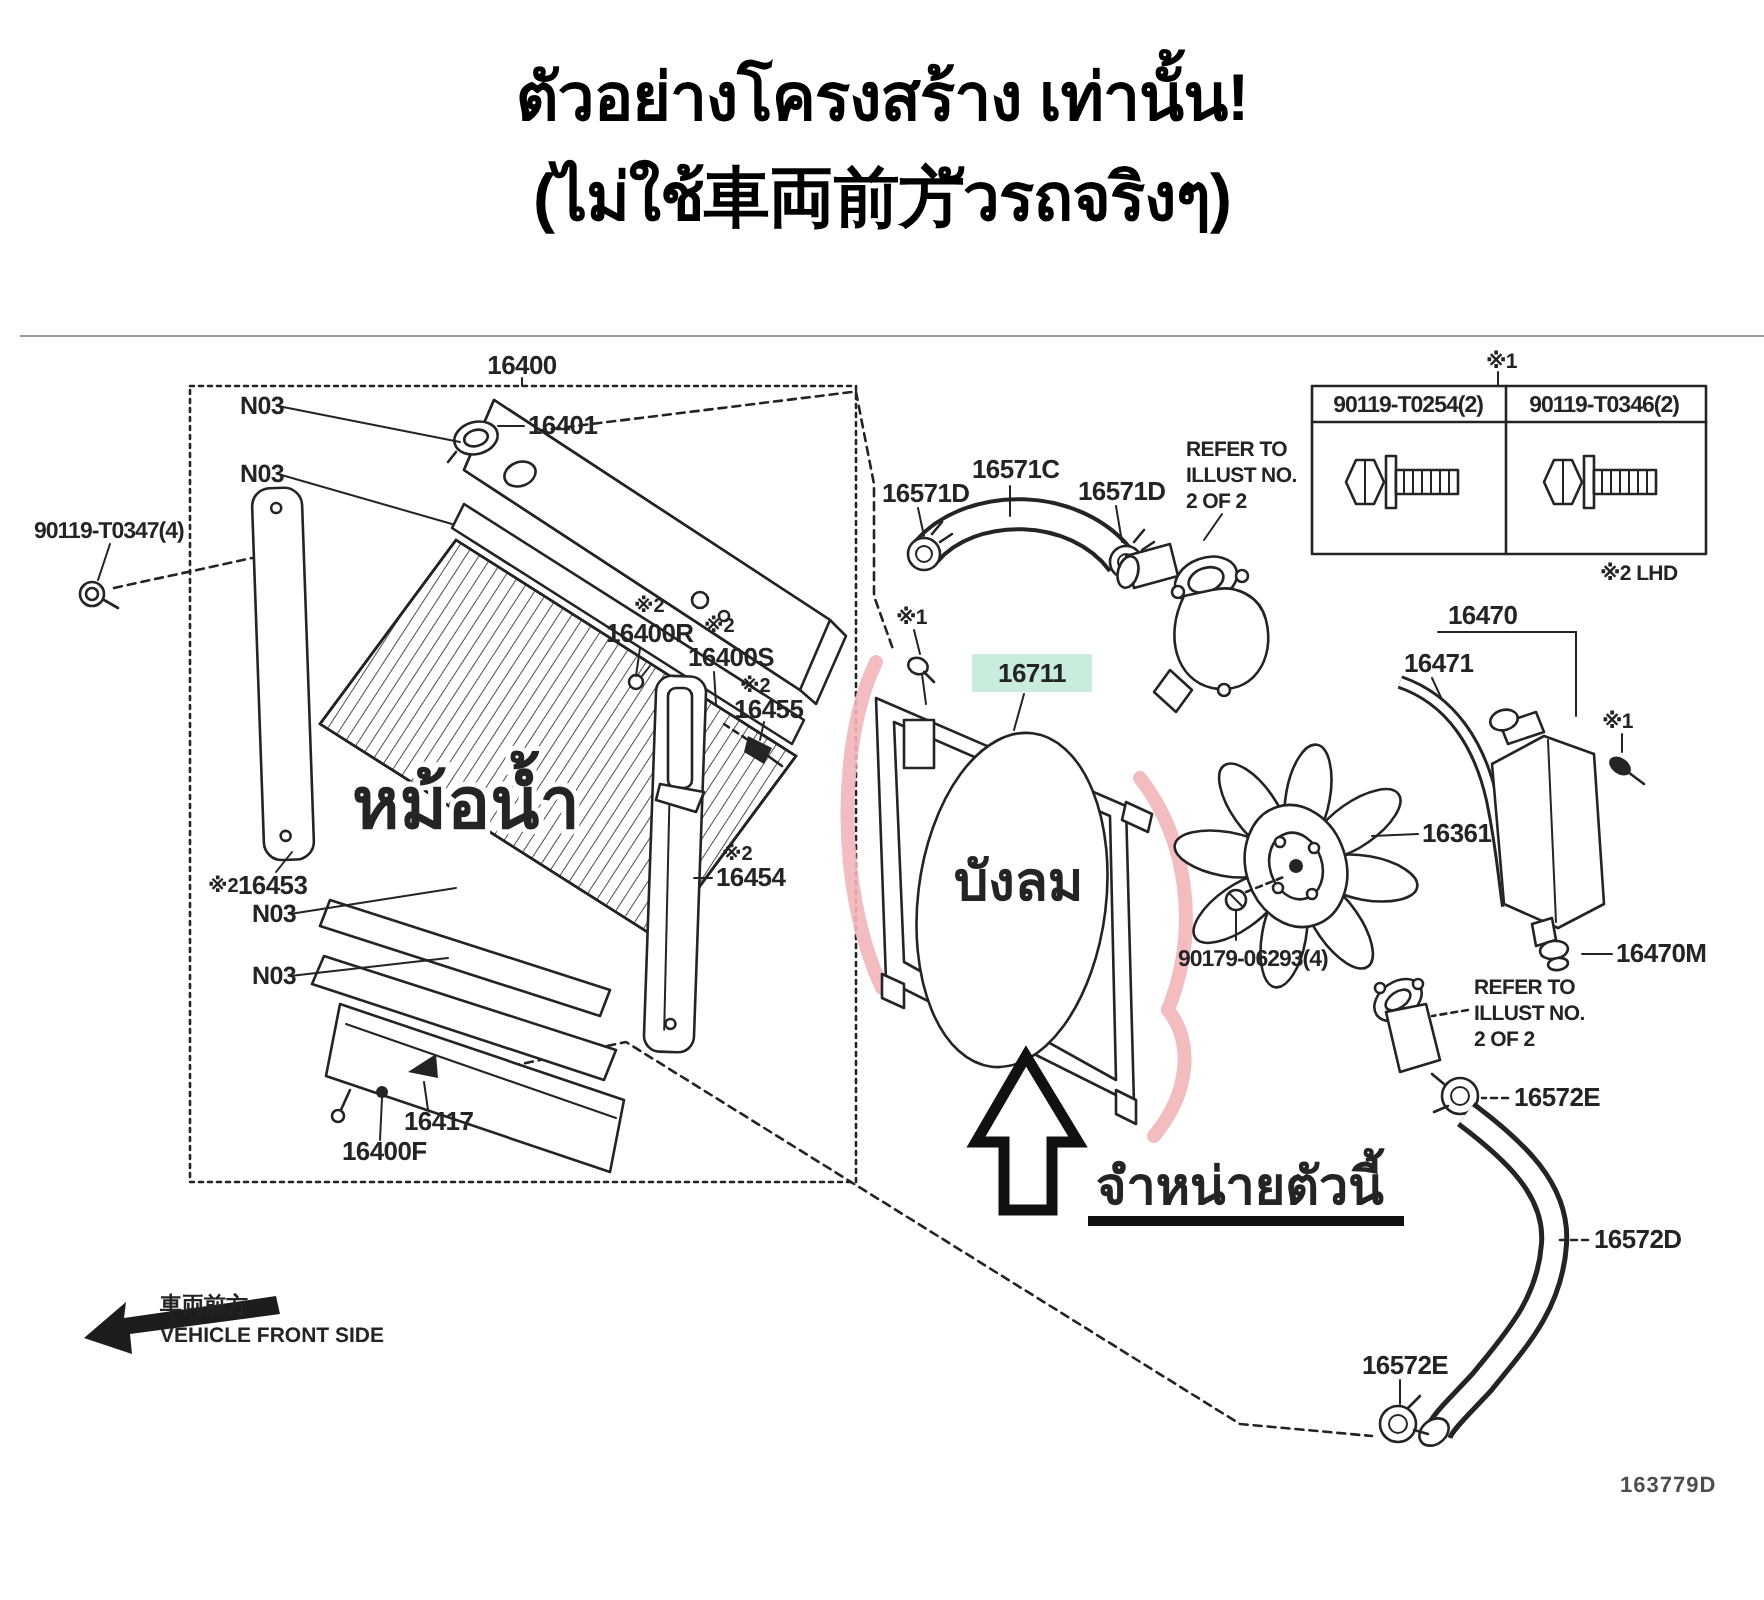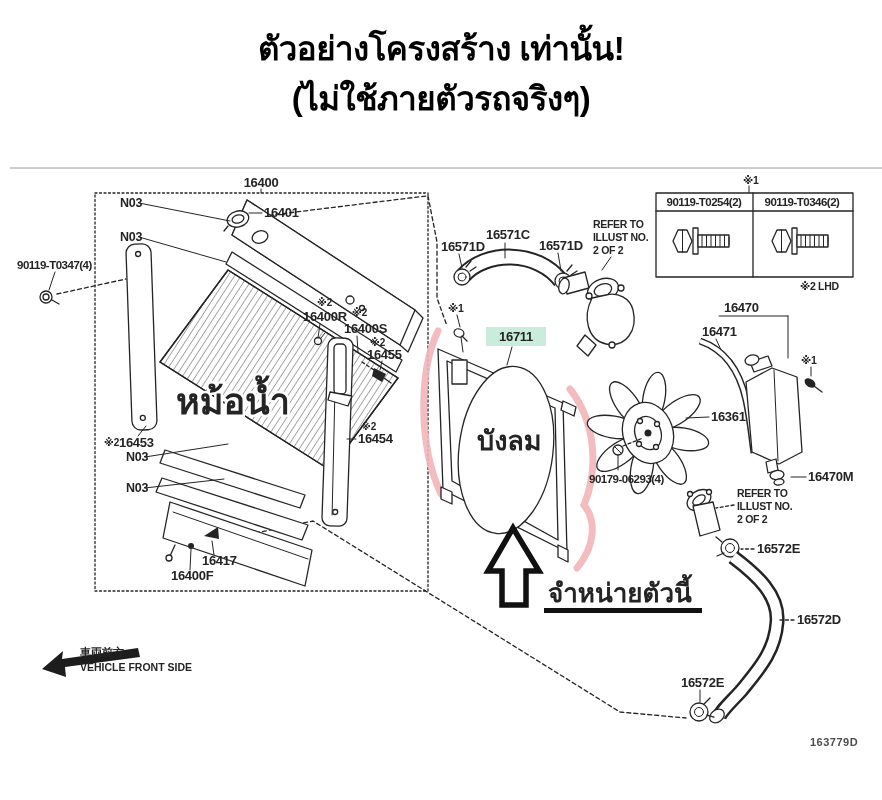--- a/index.html
+++ b/index.html
@@ -27,21 +27,21 @@
   .doc{font-size:11px;font-weight:bold;fill:#4b4d4f;letter-spacing:0.5px;}
   .hl-t{font-size:13px;letter-spacing:-0.3px;}
 </style>
 </head>
 <body>
 
 <div class="stage">
 
   <div class="title-block">
     <div>ตัวอย่างโครงสร้าง เท่านั้น!</div>
-    <div>(ไม่ใช้ภายตัวรถจริงๆ)</div>
+    <div>(ไม่ใช้車両前方ัวรถจริงๆ)</div>
   </div>
 
   <svg width="882" height="800" viewBox="0 0 882 800">
     <defs>
       <pattern id="fins" width="5.5" height="5.5" patternUnits="userSpaceOnUse" patternTransform="rotate(33)">
         <line x1="0" y1="0" x2="0" y2="5.5" stroke="#3a3a3a" stroke-width="0.9"></line>
       </pattern>
       <g id="boltdef">
         <polygon class="fw" points="0,15 5,4 14,4 19,15 14,26 5,26"></polygon>
         <line class="ln thin" x1="9.5" y1="4" x2="9.5" y2="26"></line>

